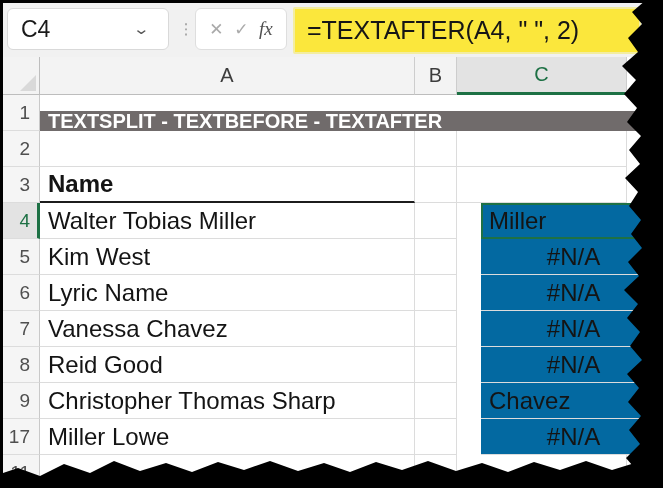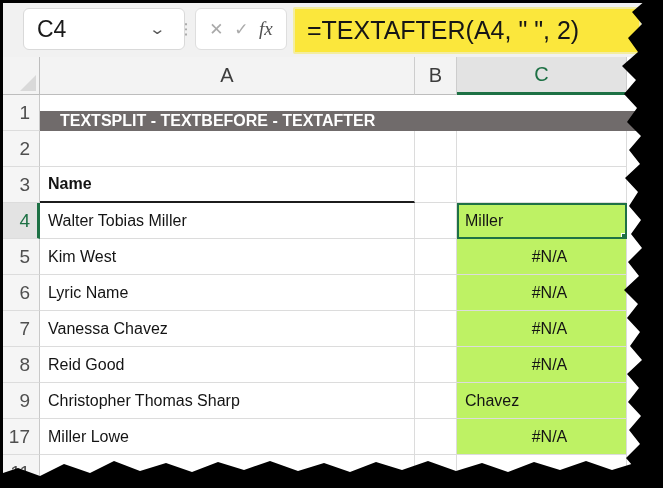--- a/index.html
+++ b/index.html
@@ -10,21 +10,21 @@
     position:relative; width:663px; height:488px;
     background:#ffffff; overflow:hidden;
   }
 
   
   .topbar {
     position:absolute; left:3px; top:3px; width:660px; height:54px;
     background:#f1f1f1;
   }
   .namebox {
-    position:absolute; left:20px; top:5px; width:162px; height:42px;
+    position:absolute; left:4px; top:5px; width:162px; height:42px;
     background:#ffffff; border:1px solid #d9d9d9; border-radius:6px;
     display:flex; align-items:center; justify-content:space-between;
     padding:0 20px 0 13px;
     text-align:center;
   }
   .namebox .ref { font-size:23px; color:#1a1a1a; }
   .namebox .chev { font-size:15px; color:#555; transform:scaleX(1.4); }
   .vdots {
     position:absolute; left:176px; top:0; height:52px; width:14px;
     display:flex; align-items:center; justify-content:center;
@@ -81,34 +81,34 @@
     display:flex; align-items:center; justify-content:flex-end;
     padding-right:9px;
     border-right:1px solid #c9c9c9; border-bottom:1px solid #dcdcdc;
   }
   .rowhdr.sel {
     background:#e3e3e3; color:#1e7145;
     border-right:3px solid #1e7145; padding-right:7px;
   }
 
   .cell {
-    background:#ffffff; font-size:16px; color:#141414;
+    background:#ffffff; font-size:24px; color:#141414;
     display:flex; align-items:center;
     border-right:1px solid #dcdcdc; border-bottom:1px solid #dcdcdc;
     padding-left:8px; overflow:hidden; white-space:nowrap;
   }
   .cell.center { justify-content:center; padding-left:16px; }
-  .cell.yellow { background:#bef264; }
+  .cell.yellow { background:#0369a1;margin-left:24px; }
   .cell.bold { font-weight:bold; }
   .cell.hdr-underline { border-bottom:2px solid #1c1c1c; }
 
   .titlecell {
     width:623px; background:#706b6b; color:#ffffff;
-    font-weight:bold; font-size:16px;
-    display:flex; align-items:center; padding-left:20px;
+    font-weight:bold; font-size:20px;
+    display:flex; align-items:center; padding-left:8px;
     white-space:nowrap; overflow:hidden;margin-top:16px;
   }
 
   .selcell {
     position:relative;
     border:2px solid #1e7145 !important;
     padding-left:6px;
   }
   .fill-handle {
     position:absolute; right:-4px; bottom:-4px; width:8px; height:8px;

